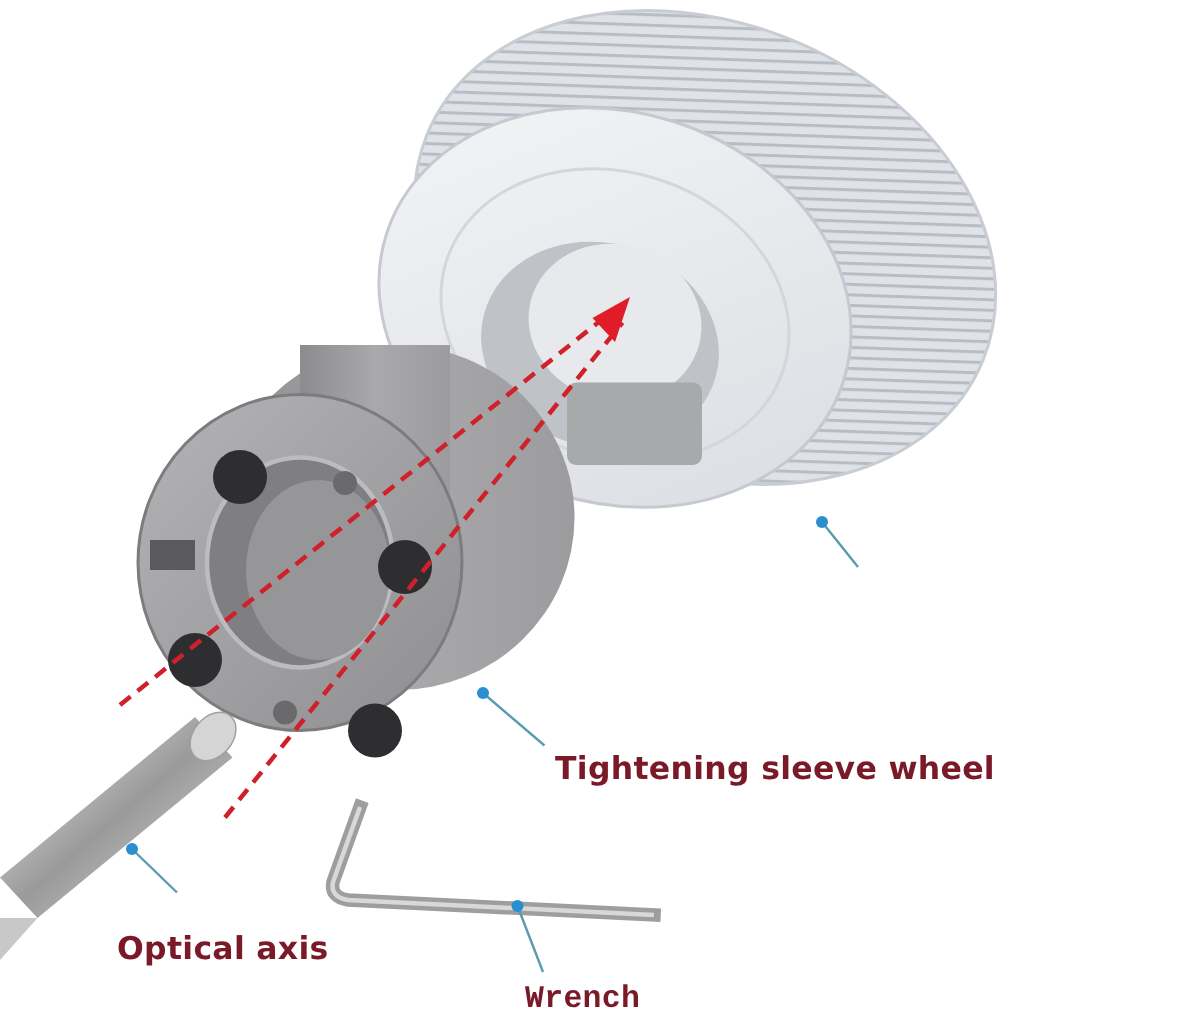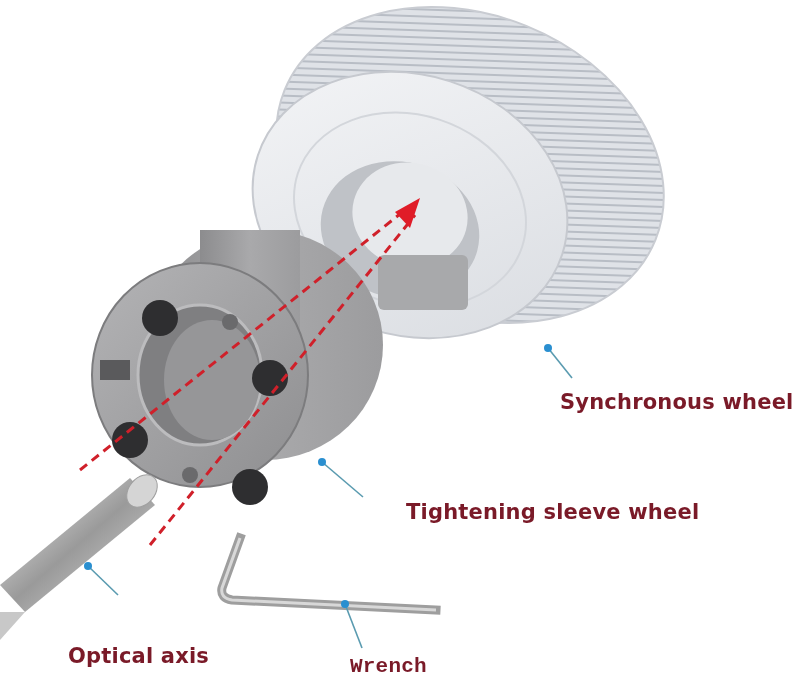--- a/index.html
+++ b/index.html
@@ -90,17 +90,16 @@
       <line x1="345" y1="604" x2="362" y2="648"></line>
     </g>
     <g fill="#2a8fd0">
       <circle cx="548" cy="348" r="4"></circle>
       <circle cx="322" cy="462" r="4"></circle>
       <circle cx="88" cy="566" r="4"></circle>
       <circle cx="345" cy="604" r="4"></circle>
     </g>
   </svg>
 
-  <div class="label" style="left:560px;top:390px;">Synchronous wheel</div>
-  <div class="label" style="left:370px;top:500px;margin-left:36px;">Tightening sleeve wheel</div>
-  <div class="label" style="left:68px;top:620px;margin-top:24px;">Optical axis</div>
+  <div class="label" style="left:370px;top:500px;">Tightening sleeve wheel</div>
+  <div class="label" style="left:78px;top:620px;">Optical axis</div>
   <div class="label" style="left:350px;top:655px;font-family:Liberation Mono, monospace;">Wrench</div>
 </div>
 
 </body></html>

